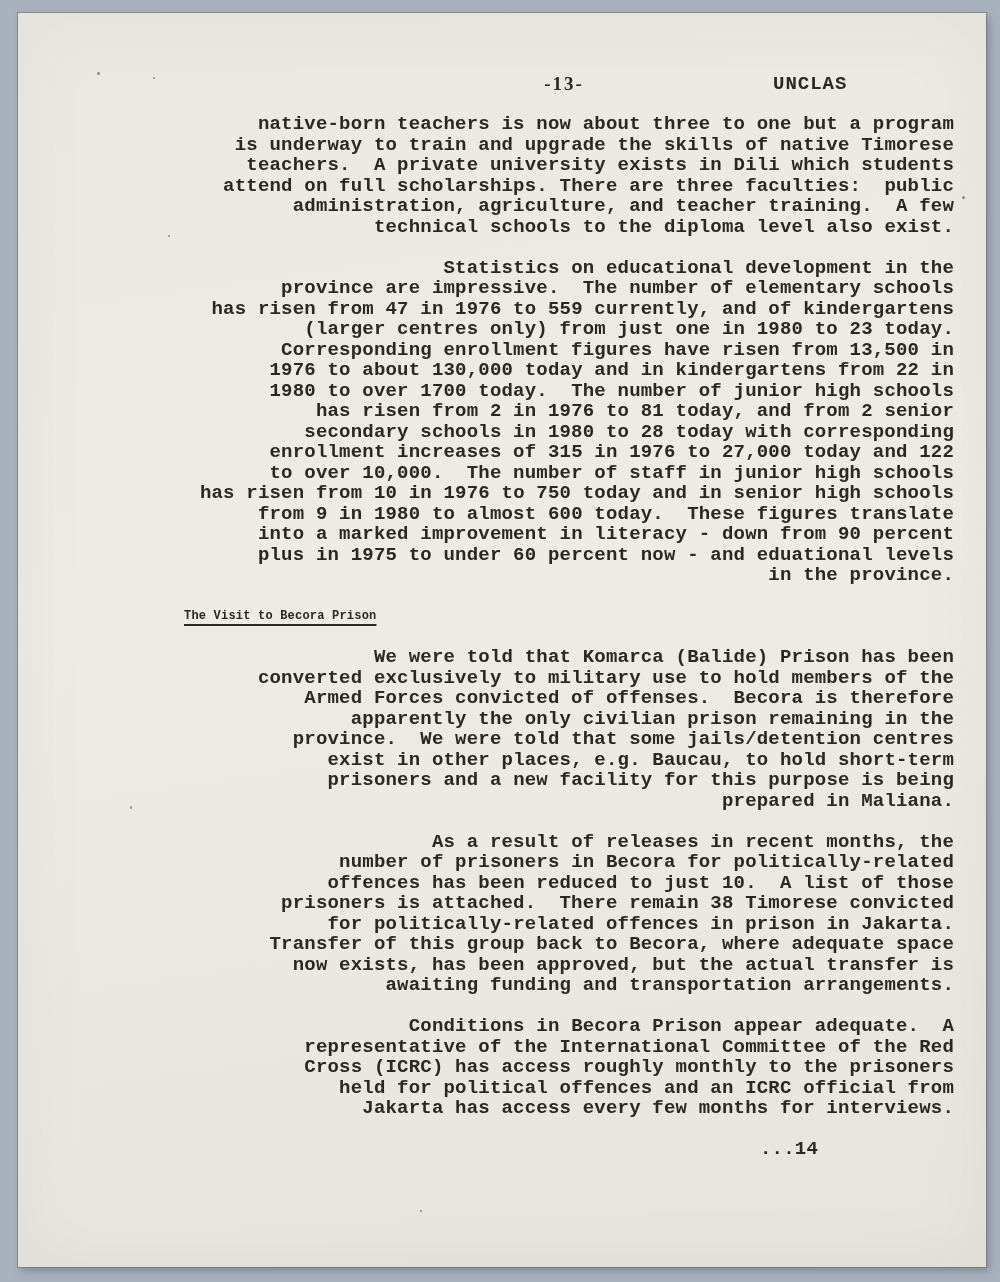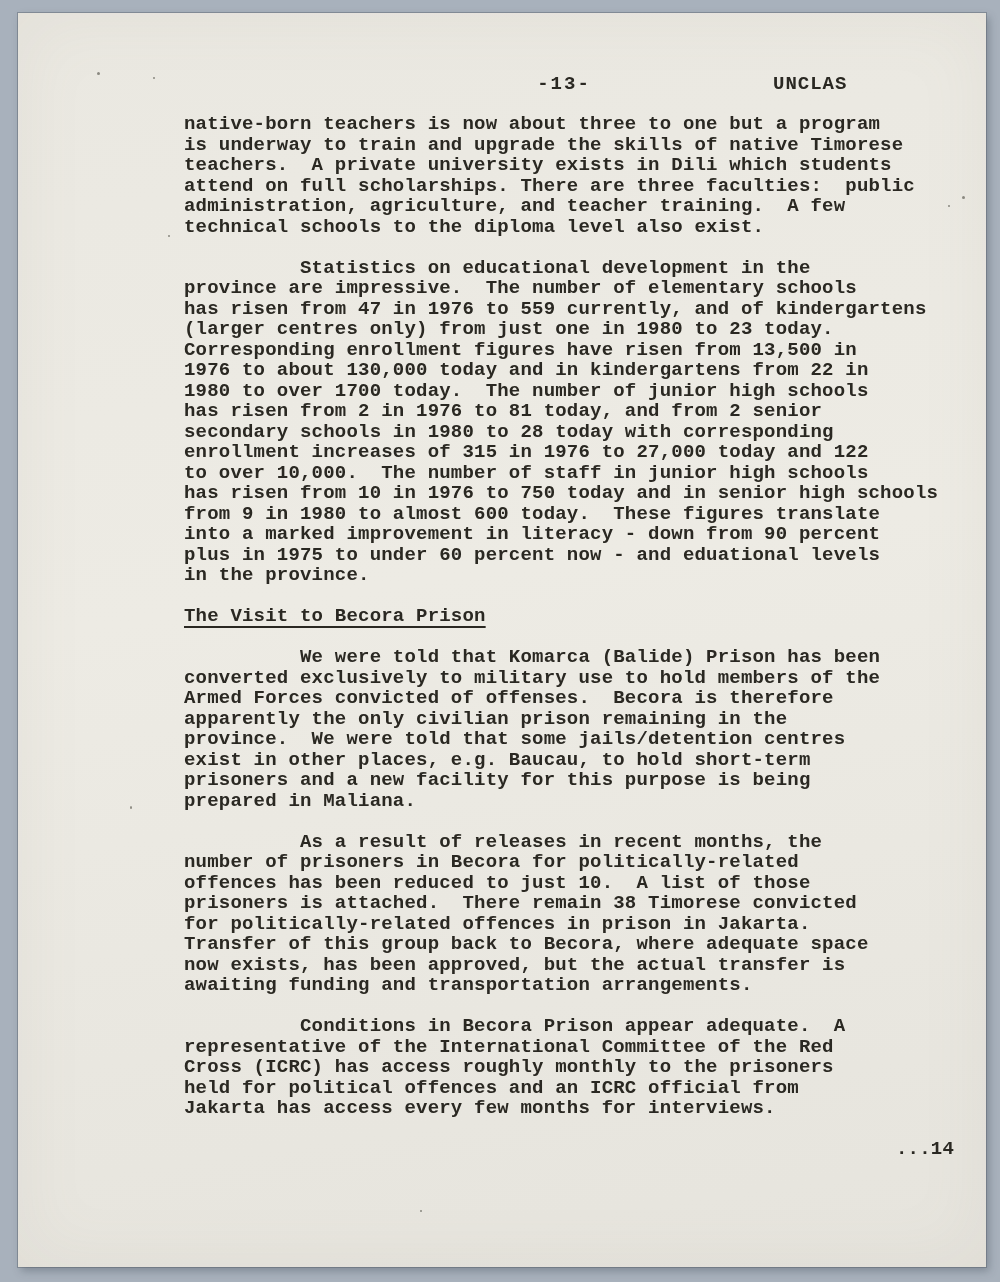--- a/index.html
+++ b/index.html
@@ -33,54 +33,55 @@
     left: 0;
     width: 968px;
     height: 21px;
   }
   .page-num {
     position: absolute;
     left: 166px;
     width: 760px;
     text-align: center;
     letter-spacing: 2px;
+    font-family: Liberation Serif, serif;
   }
   .classification {
     position: absolute;
     left: 755px;
     top: 0;
     text-underline-offset: 4px;
     text-decoration-thickness: 1.5px;
     letter-spacing: 1px;
   }
   .content {
     position: absolute;
     top: 101px;
     left: 166px;
     width: 770px;
   }
   .para {
     margin: 0 0 20.5px 0;
     white-space: pre;
+    text-align: right;
   }
   .section-heading {
-    font-size: 19px;
+    font-size: 12px;
     font-weight: bold;
     margin: 0 0 20.5px 0;
     white-space: pre;
     text-decoration: underline;
     text-underline-offset: 5px;
     text-decoration-thickness: 2px;
     letter-spacing: 0.2px;
   }
   .footer-marker {
     margin-top: 16px;
     padding-left: 576px;
     white-space: pre;
-    text-align: right;
   }
   .speck {
     position: absolute;
     background: rgba(60, 58, 50, 0.55);
     border-radius: 50%;
   }
 </style>
 </head>
 <body>
 

